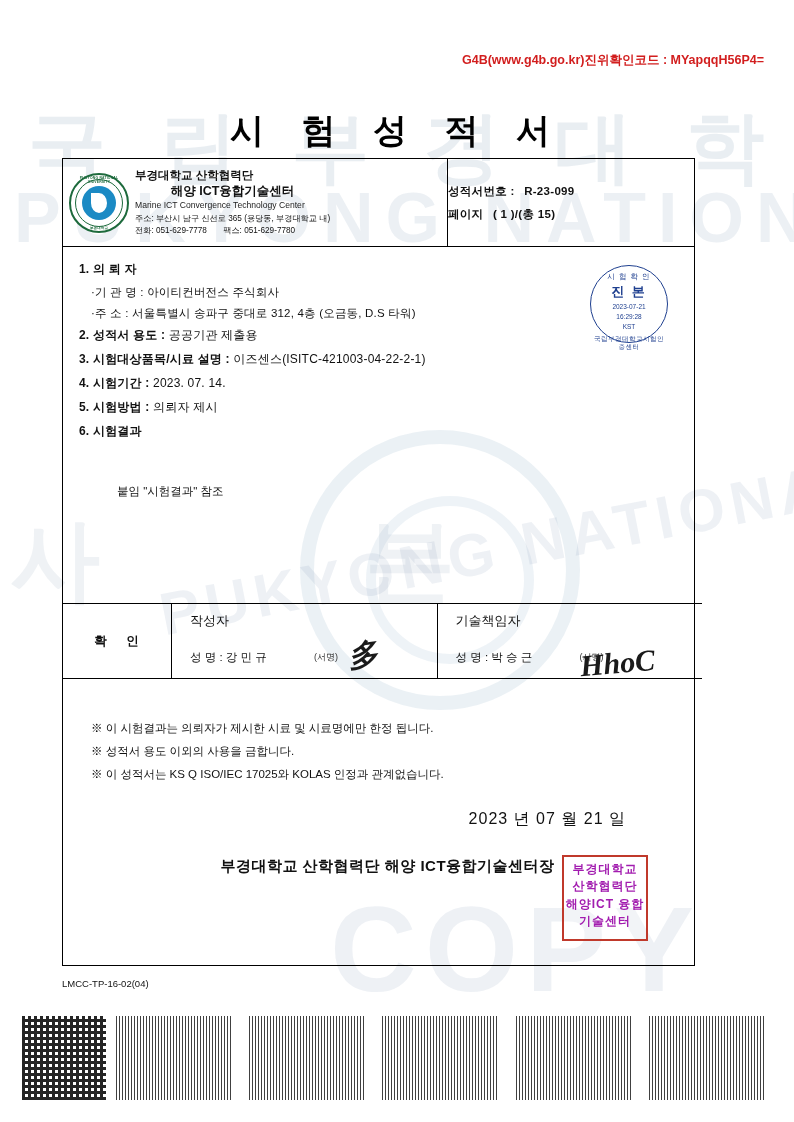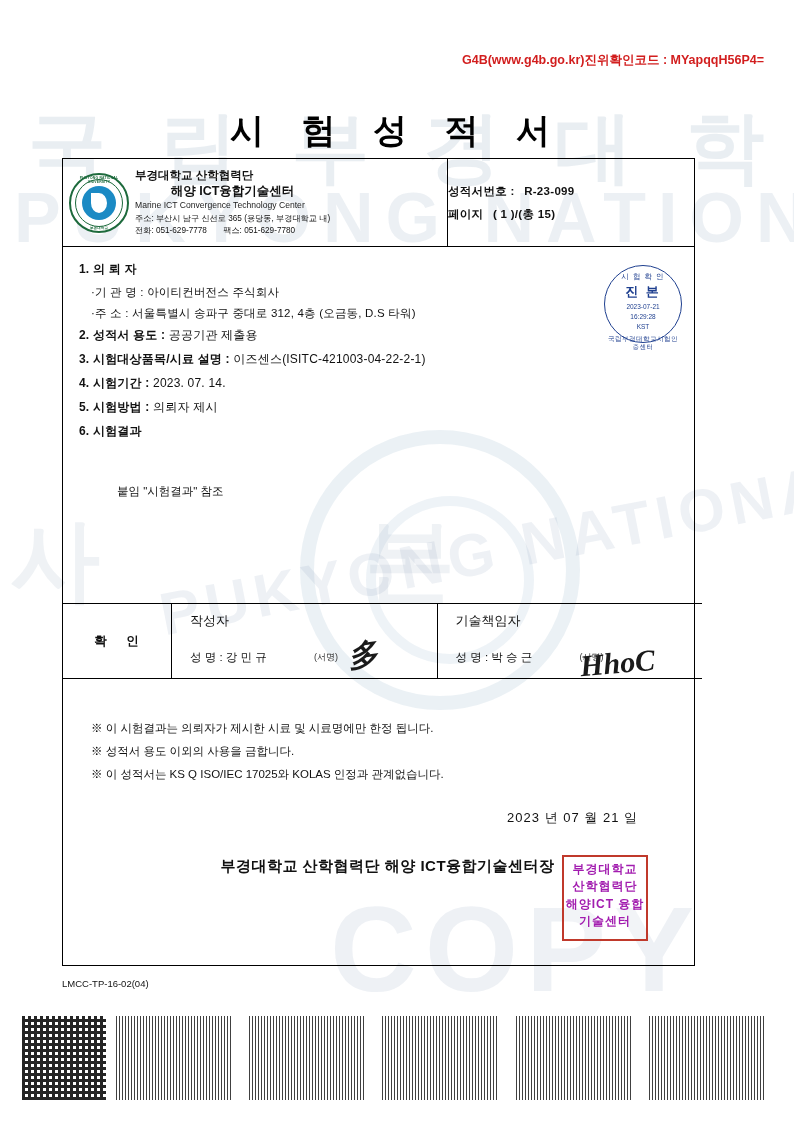--- a/index.html
+++ b/index.html
@@ -220,39 +220,39 @@
 
   
   .notes {
     position:absolute;
     left: 28px; top: 470px;
     font-size: 11.5px;
     line-height: 2.0;
   }
   .date-line {
     position:absolute;
-    right: 56px; top: 562px;
-    font-size: 13px;
+    right: 68px; top: 562px;
+    font-size: 16px;
     letter-spacing: 1px;
   }
   .issuer {
     position:absolute;
     left: 0; width: 100%;
     top: 610px;
     text-align:center;
     font-size: 15px;
     font-weight: bold;
     letter-spacing: .5px;
     padding-left: 18px;
   }
 
   
   .stamp-round {
     position:absolute;
-    right: 12px; top: 106px;
+    right: 26px; top: 106px;
     width: 78px; height: 78px;
     border-radius: 50%;
     border: 1.6px solid #1e3f8f;
     color: #1e3f8f;
     text-align:center;
     font-size: 7px;
     line-height:1.25;
     background: rgba(255,255,255,0.4);
   }
   .stamp-round .t { margin-top: 6px; font-size:7.5px; letter-spacing:1px;}

